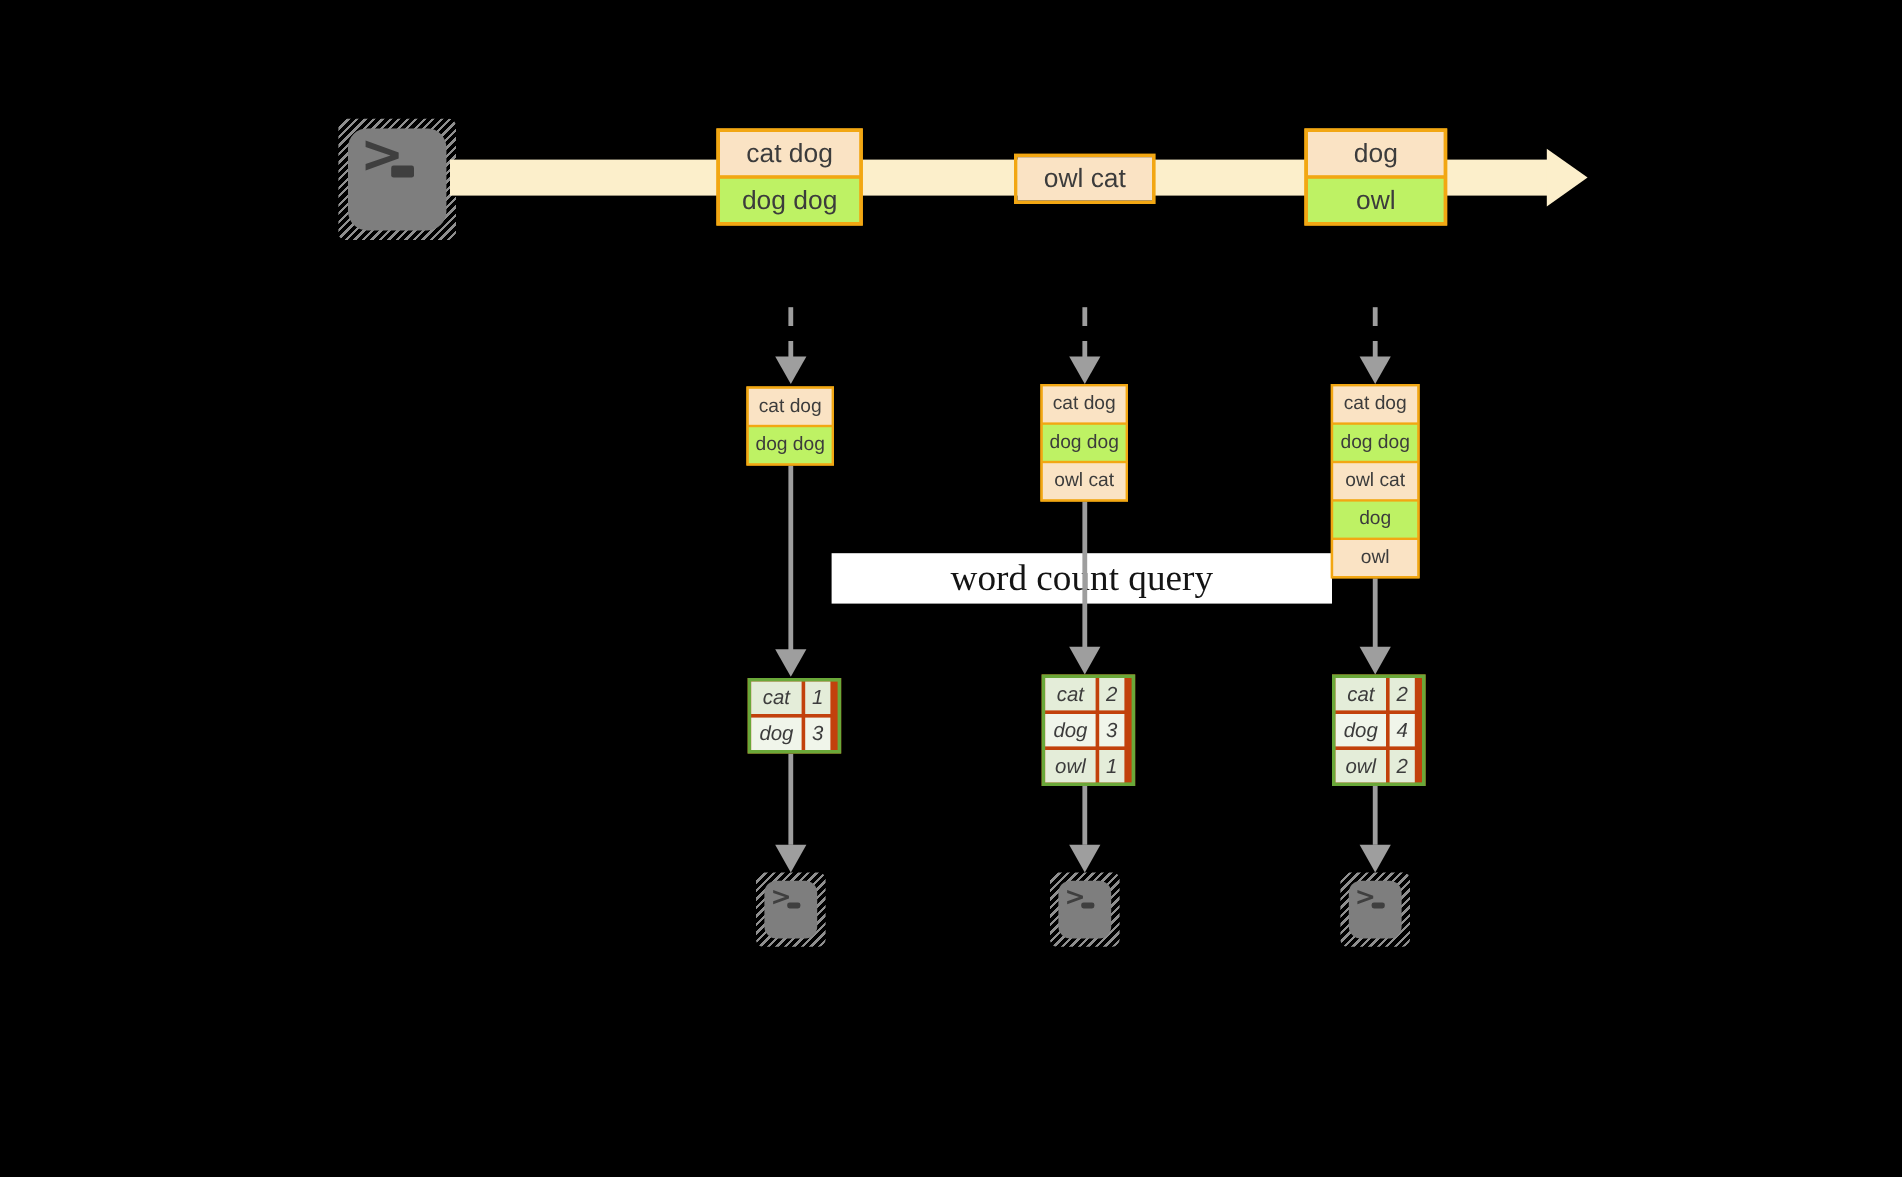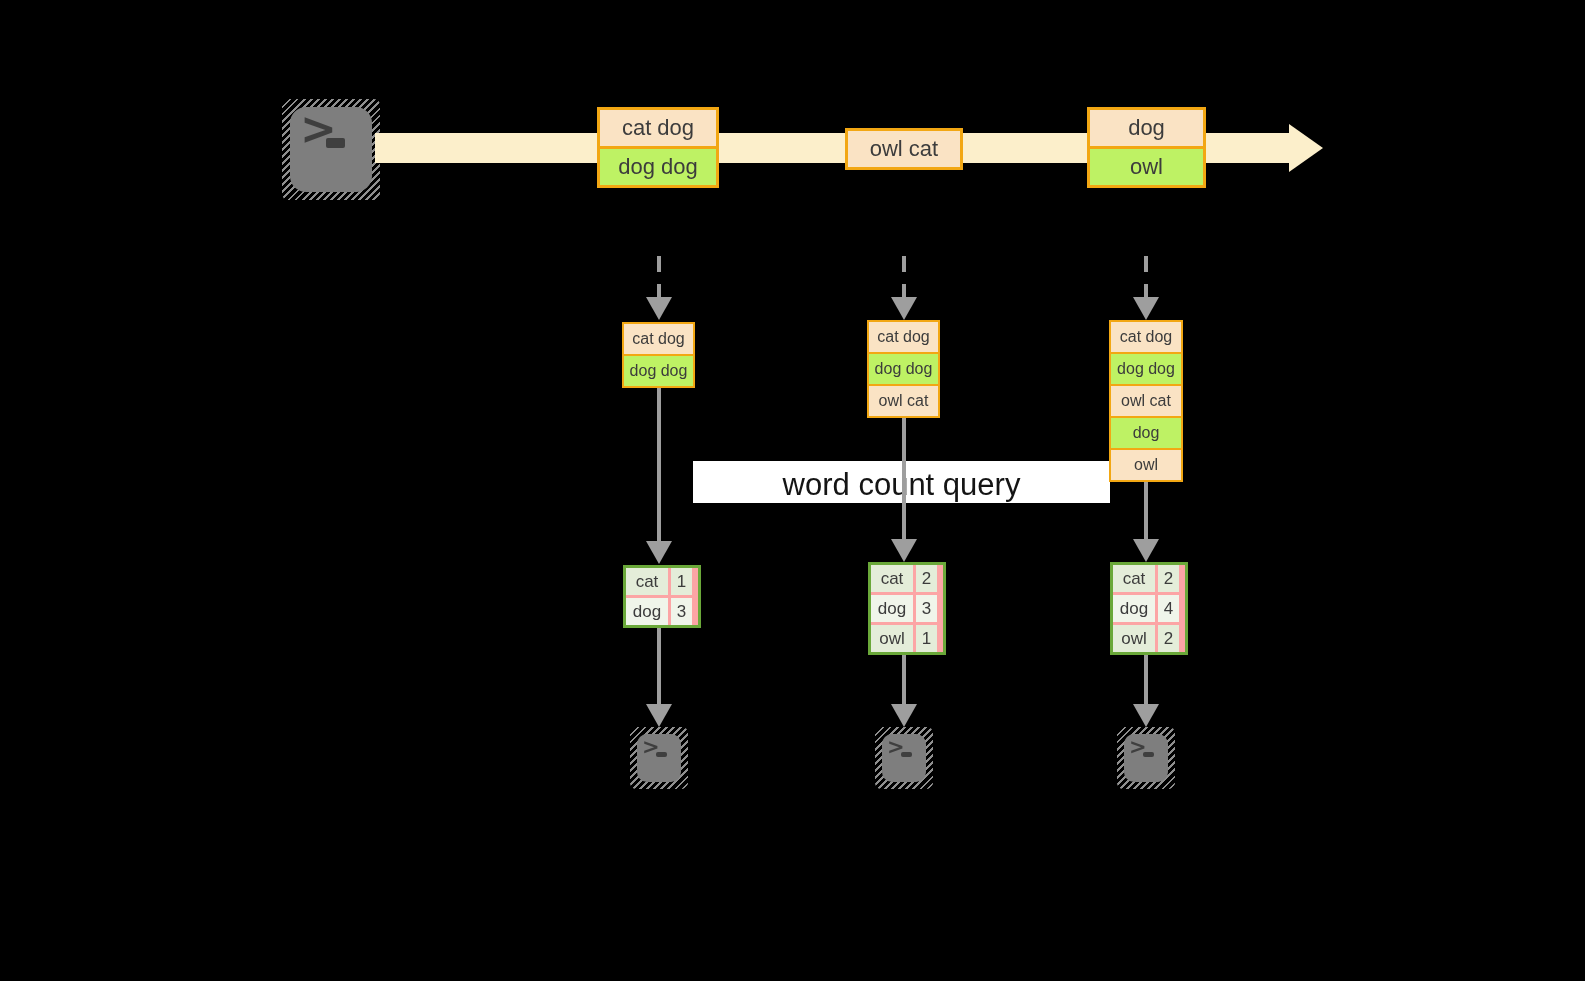--- a/index.html
+++ b/index.html
@@ -23,24 +23,24 @@
 
   
   .vdash{position:absolute;width:4px;z-index:3;
          background:repeating-linear-gradient(180deg,#9E9E9E 0 16px,rgba(0,0,0,0) 16px 28px);}
   .vline{position:absolute;width:4px;background:#9E9E9E;z-index:3;}
   .head-down{position:absolute;width:0;height:0;z-index:3;
              border-left:13px solid transparent;border-right:13px solid transparent;border-top:23px solid #9E9E9E;}
 
   
   .qband{position:absolute;left:693px;top:461px;width:417px;height:42px;background:#FFFFFF;z-index:2;
-         display:flex;align-items:flex-end;justify-content:center;font-size:31px;color:#141414;}
+         display:flex;align-items:center;justify-content:center;font-size:31px;color:#141414;font-family:Liberation Serif, serif;}
 
   
-  .gtable{position:absolute;width:72px;border:3px solid #6AA839;background:#fca5a5;z-index:4;}
+  .gtable{position:absolute;width:72px;border:3px solid #6AA839;background:#c2410c;z-index:4;font-style:italic;}
   .grow{display:flex;height:27px;line-height:27px;font-size:17px;}
   .grow + .grow{margin-top:3px;}
   .gword{width:42px;text-align:center;}
   .gnum{width:21px;margin-left:3px;text-align:center;}
   .g-a .gword,.g-a .gnum{background:#E4EDD9;}
   .g-b .gword,.g-b .gnum{background:#F0F5EA;}
 
   
   .term{position:absolute;border-radius:6px;
         background:repeating-linear-gradient(135deg,#8F8F8F 0 2px,rgba(0,0,0,0) 2px 5px);}

